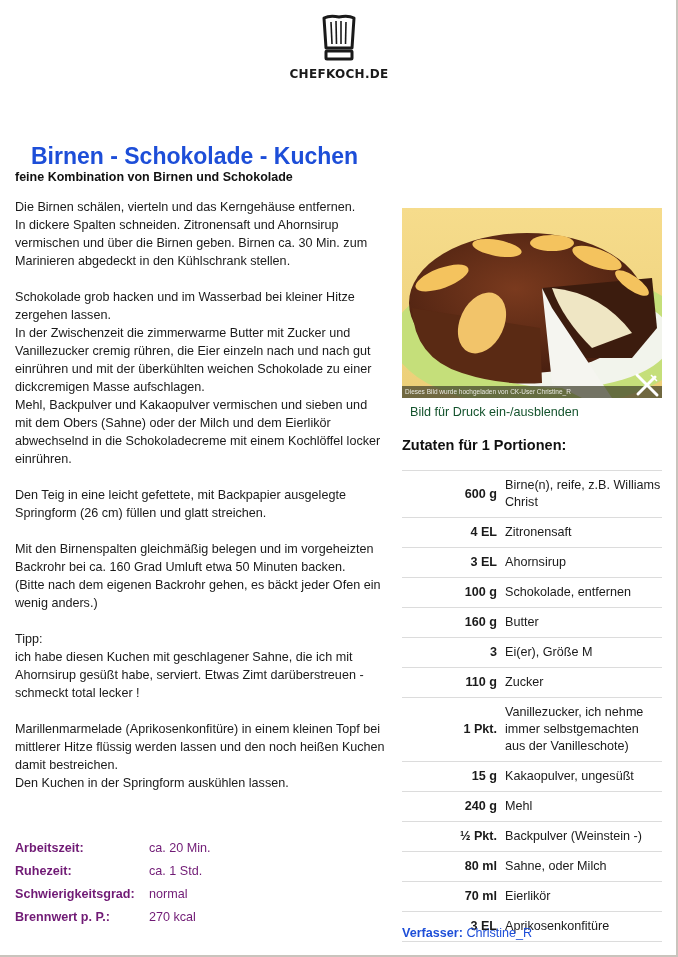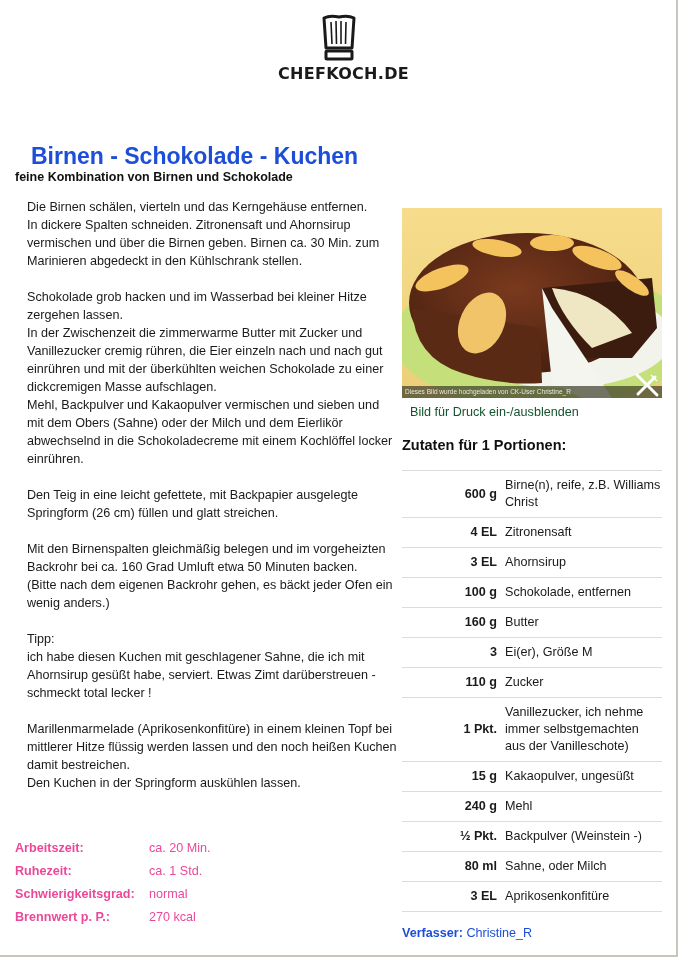--- a/index.html
+++ b/index.html
@@ -8,39 +8,39 @@
     font-family: "Liberation Sans", "DejaVu Sans", sans-serif; color: #1a1a1a;
   }
   .page {
     position: absolute; left: 0; top: 0; width: 676px; height: 955px;
     border-right: 2px solid #c9c4bd; border-bottom: 2px solid #c9c4bd;
     background: #fff;
   }
   .logo { position: absolute; left: 278px; top: 14px; width: 122px; text-align: center; }
   .logo svg { display: block; margin: 0 auto; }
   .logo-text {
-    font-family: "DejaVu Sans", sans-serif; font-weight: bold; font-size: 16px;
+    font-family: "DejaVu Sans", sans-serif; font-weight: bold; font-size: 12px;
     letter-spacing: 0.3px; color: #1a1a1a; margin-top: 3px; line-height: 18px;
   }
   .title {
     position: absolute; left: 15px; top: 126px; margin: 16px;
     font-size: 23px; font-weight: bold; color: #1d4ed8; line-height: 28px;
   }
   .subtitle {
     position: absolute; left: 15px; top: 169px; margin: 0;
     font-size: 12.5px; font-weight: bold; color: #111; line-height: 16px;
   }
   .instructions {
     position: absolute; left: 15px; top: 198px; width: 370px;
-    font-size: 12.6px; line-height: 18px; color: #1a1a1a; margin-left: 12px;
+    font-size: 12.6px; line-height: 18px; color: #1a1a1a;
   }
   .instructions p { margin: 0 0 18px 0; white-space: pre-line; }
   .meta {
     position: absolute; left: 15px; top: 836px; border-collapse: collapse;
-    font-size: 12.6px; color: #ec4899;
+    font-size: 12.6px; color: #701a75;
   }
   .meta td { padding: 0; height: 23px; vertical-align: middle; }
   .meta td.k { font-weight: bold; width: 134px; }
   .photo {
     position: absolute; left: 402px; top: 208px; width: 260px; height: 190px;
     overflow: hidden; background: #f3d98a;
   }
   .photo svg { display: block; }
   .photo-caption {
     position: absolute; left: 0; bottom: 0; width: 100%; height: 12px;
@@ -207,20 +207,24 @@
         </tr>
         <tr>
           <td class="amt">½ Pkt.</td>
           <td>Backpulver (Weinstein -)</td>
         </tr>
         <tr>
           <td class="amt">80 ml</td>
           <td>Sahne, oder Milch</td>
         </tr>
         <tr>
+          <td class="amt">70 ml</td>
+          <td>Eierlikör</td>
+        </tr>
+        <tr>
           <td class="amt">3 EL</td>
           <td>Aprikosenkonfitüre</td>
         </tr>
       </tbody>
   </table>
 
   <div class="author">
     <b>Verfasser:</b>
     <span>Christine_R</span>
   </div>

